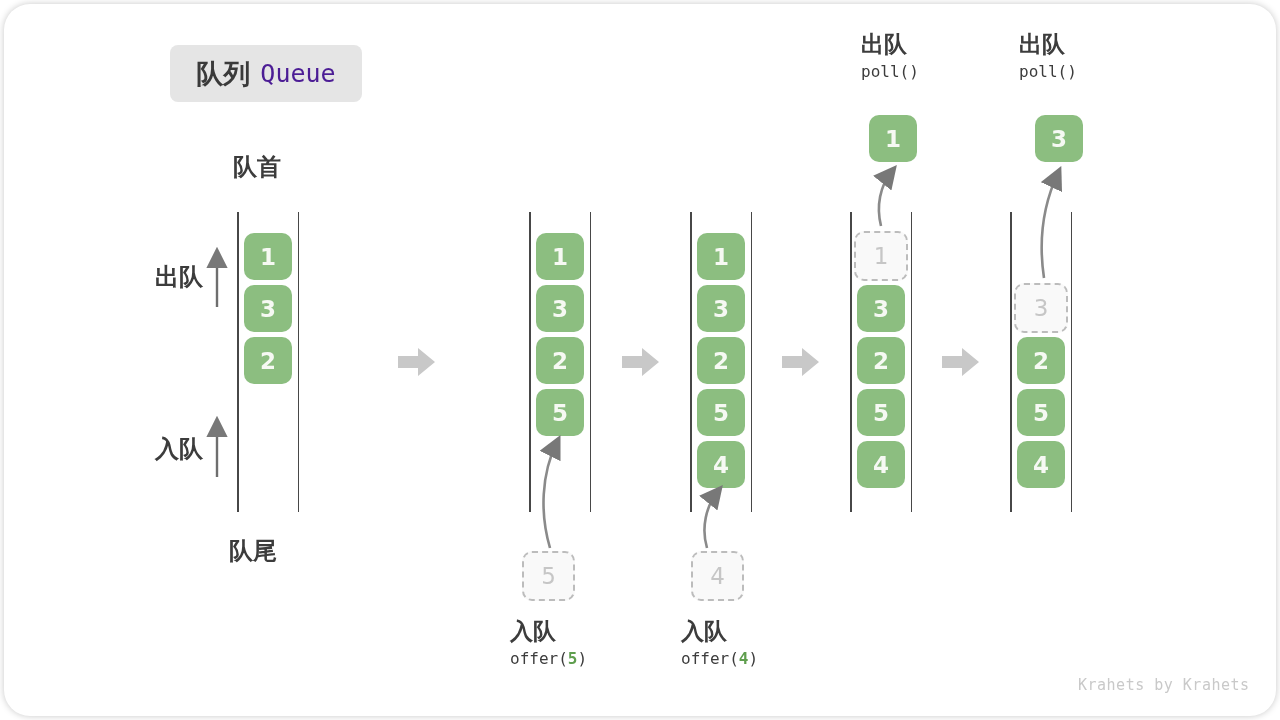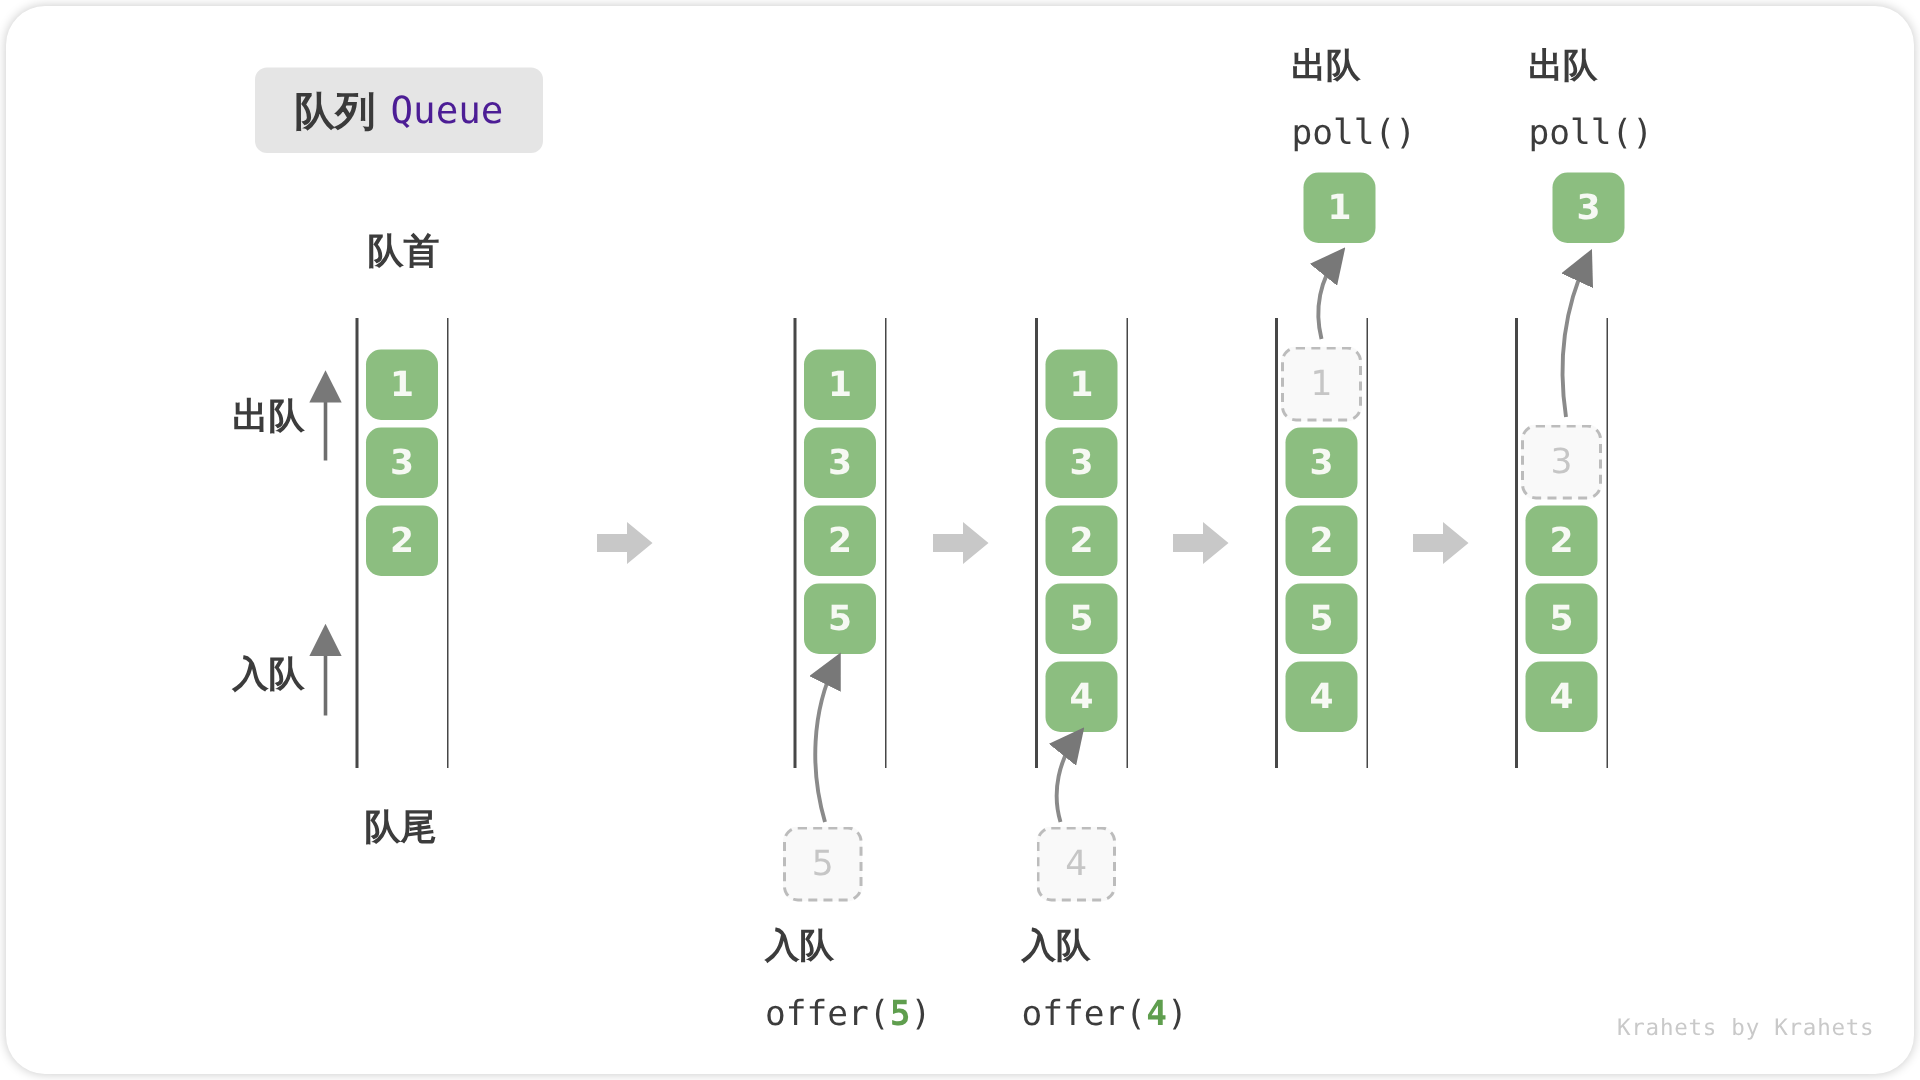--- a/index.html
+++ b/index.html
@@ -12,22 +12,22 @@
 
   
   .title-chip { position:absolute; left:170px; top:45px; width:192px; height:57px;
                 background:var(--title-bg,#e5e5e5); border-radius:8px;
                 display:flex; align-items:center; justify-content:center; gap:10px; }
   .title-zh { font-size:27px; font-weight:700; color:#3a3a3a; }
   .title-en { font-family:"DejaVu Sans Mono","Liberation Mono",monospace; font-size:25px; color:#4c1d95; }
 
   
   .zh-label { position:absolute; color:#3c3c3c; font-weight:700; font-size:24px; white-space:nowrap; }
-  .front-label { left:245px; top:151px; }
-  .rear-label  { left:243px; top:535px; }
+  .front-label { left:233px; top:151px; }
+  .rear-label  { left:229px; top:535px; }
   .deq-side    { left:155px; top:261px; }
   .enq-side    { left:155px; top:433px; }
 
   
   .qcol { position:absolute; top:212px; width:62px; height:300px; }
   .qcol-1 { left:237px; } .qcol-2 { left:529px; } .qcol-3 { left:690px; }
   .qcol-4 { left:850px; } .qcol-5 { left:1010px; }
   .pipe { position:absolute; top:0; height:300px; width:1.5px; background:#474747; }
   .pipe-l { left:0; } .pipe-r { right:0; }
   .cells { position:absolute; left:0; top:0; width:62px; height:300px; }
@@ -46,22 +46,22 @@
   .pending-cell { position:absolute; width:53px; height:50px; box-sizing:border-box; border-radius:10px;
                   background:#f9f9f9; border:2px dashed #bcbcbc; color:#c6c6c6;
                   font-size:23px; display:flex; align-items:center; justify-content:center; }
   .pending-1 { left:522px; top:551px; } .pending-2 { left:691px; top:551px; }
 
   
   .op-block { position:absolute; white-space:nowrap; }
   .deq-op-1 { left:861px; top:30px; } .deq-op-2 { left:1019px; top:30px; }
   .enq-op-1 { left:510px; top:617px; } .enq-op-2 { left:681px; top:617px; }
   .op-zh { font-size:23px; font-weight:600; color:#3c3c3c; line-height:28px; }
-  .op-code { font-family:"DejaVu Sans Mono","Liberation Mono",monospace; font-size:23px;
-             color:#3c3c3c; line-height:28px; margin-top:17px; }
+  .op-code { font-family:"DejaVu Sans Mono","Liberation Mono",monospace; font-size:16px;
+             color:#3c3c3c; line-height:28px; margin-top:0; }
   .op-code .arg { color:var(--arg-green,#5f9e4e); font-weight:700; }
 
   
   .arrow-svg { position:absolute; overflow:visible; }
   .flow-arrow { position:absolute; top:347px; }
   .flow-1 { left:398px; } .flow-2 { left:622px; } .flow-3 { left:782px; } .flow-4 { left:942px; }
 
   .footer { position:absolute; left:1078px; top:676px;
             font-family:"DejaVu Sans Mono","Liberation Mono",monospace;
             font-size:15px; color:#c9c9c9; letter-spacing:0.5px; }

